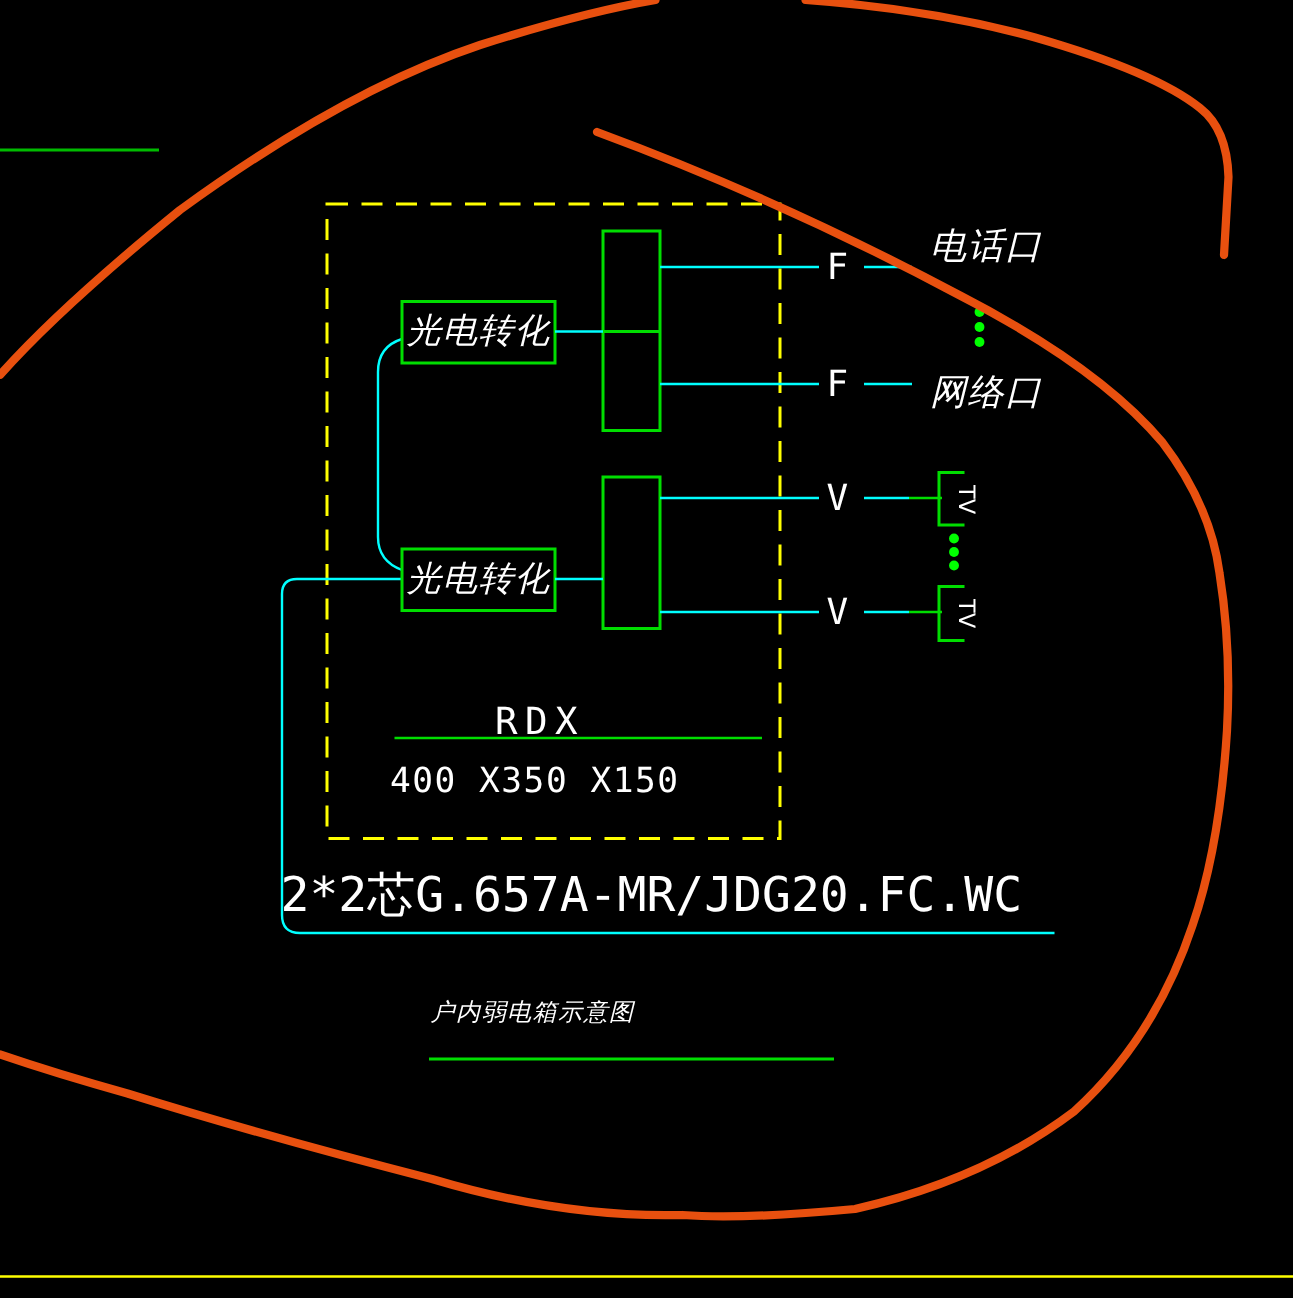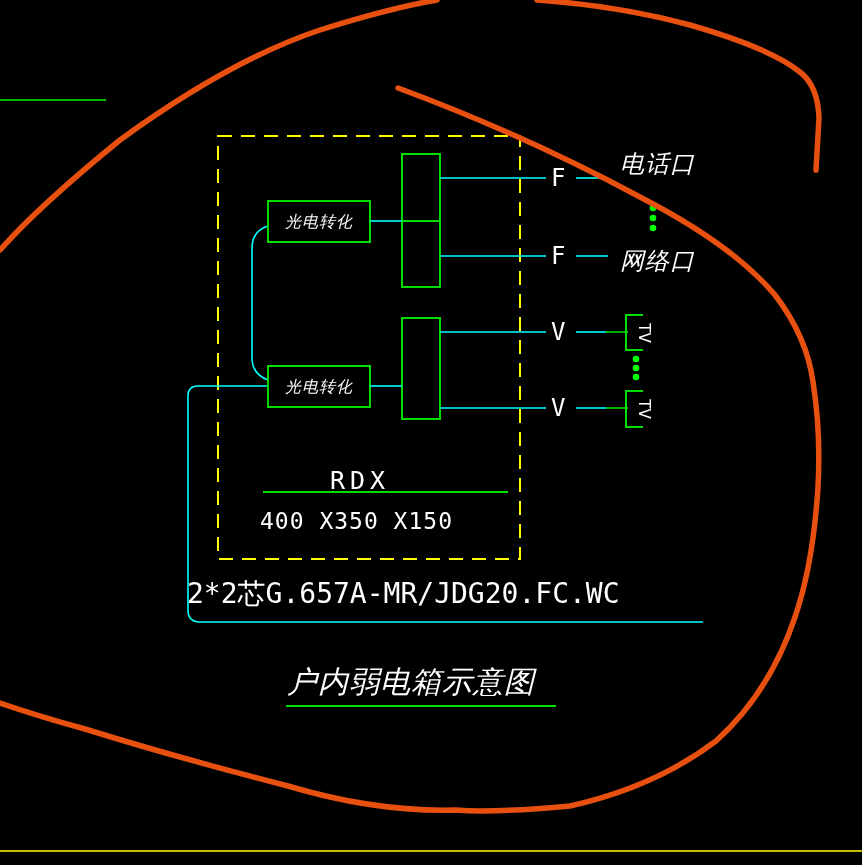--- a/index.html
+++ b/index.html
@@ -14,21 +14,21 @@
   .txt{
     position:absolute;
     color:var(--text,#fff);
     white-space:nowrap;
     line-height:1;
   }
   .cjk{font-style:italic;letter-spacing:1px;}
   .tech{font-family:"DejaVu Sans Mono", monospace;}
   .boxlabel{
     display:flex;align-items:center;justify-content:center;
-    font-size:16px;
+    font-size:23px;
     text-align:center;
   }
   .chan{font-size:24px;}
   .tv{
     display:flex;align-items:center;justify-content:center;
     transform:rotate(90deg);
     font-size:15px;
   }
 </style>
 </head>
@@ -99,23 +99,23 @@
 
   <div class="txt tech chan" style="left:551px;top:320px;">V</div>
   <div class="txt tv" style="left:627px;top:316px;width:34px;height:34px;">TV</div>
 
   <div class="txt tech chan" style="left:551px;top:396px;">V</div>
   <div class="txt tv" style="left:627px;top:392px;width:34px;height:34px;">TV</div>
 
   <div class="txt tech" style="left:300px;top:456px;width:120px;text-align:center;font-size:25px;letter-spacing:5px;margin-top:12px;">RDX</div>
   <div class="txt tech" style="left:260px;top:510px;font-size:23px;letter-spacing:1px;">400 X350 X150</div>
 
-  <div class="txt tech" style="left:187px;top:580px;font-size:28px;">2*2芯G.657A-MR/JDG20.FC.WC</div>
+  <div class="txt tech" style="left:187px;top:580px;font-size:32px;">2*2芯G.657A-MR/JDG20.FC.WC</div>
 
-  <div class="txt cjk" style="left:287px;top:667px;font-size:30px;">户内弱电箱示意图</div>
+  <div class="txt cjk" style="left:287px;top:667px;font-size:16px;">户内弱电箱示意图</div>
 
   <svg class="layer" viewBox="0 0 862 865">
     <path d="M0,250 Q40,205 120,140 Q230,60 320,30 Q390,8 437,0" fill="none" stroke="#e8500f" stroke-width="5.5" stroke-linecap="round"></path>
     <path d="M537,0 Q620,6 690,25 Q770,48 800,72 Q818,86 819,118 L816,170" fill="none" stroke="#e8500f" stroke-width="5.5" stroke-linecap="round"></path>
     <path d="M398,88 Q520,133 640,197 Q733,245 775,295 Q807,337 813,382 Q821,432 818,487
              Q813,565 795,617 Q770,692 716,741 Q655,787 570,806 Q495,813 455,810
              Q375,812 288,786 Q175,757 85,729 Q38,716 0,703" fill="none" stroke="#e8500f" stroke-width="5.5" stroke-linecap="round"></path>
   </svg>
 
 </div>

